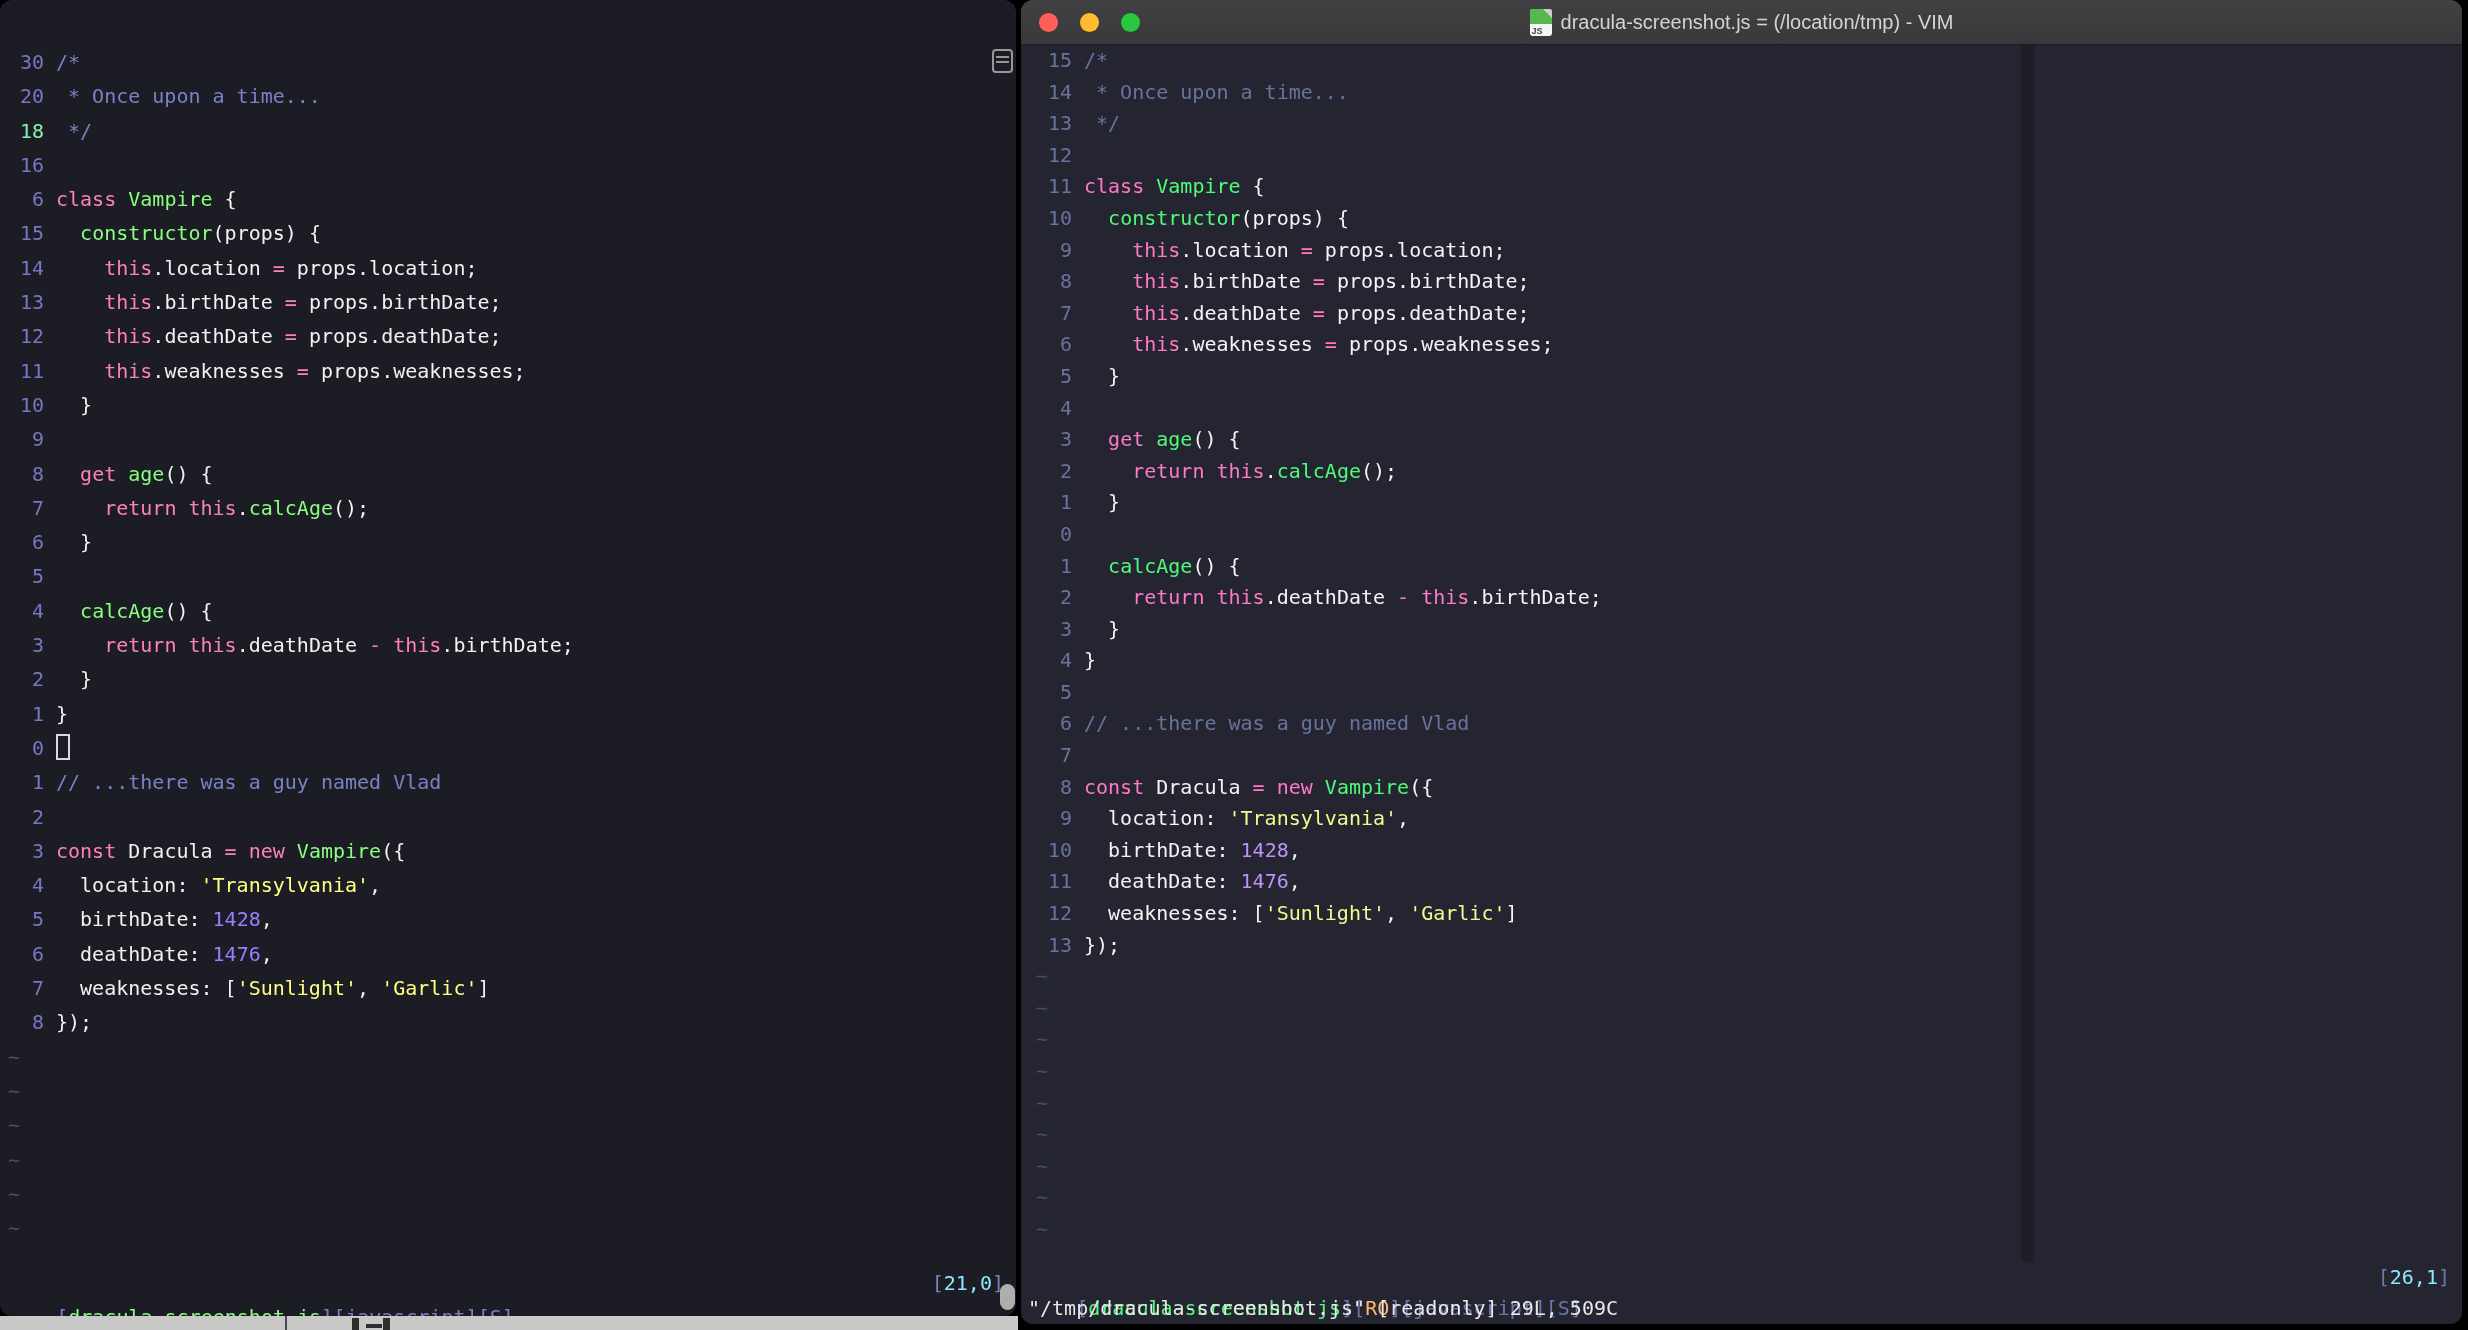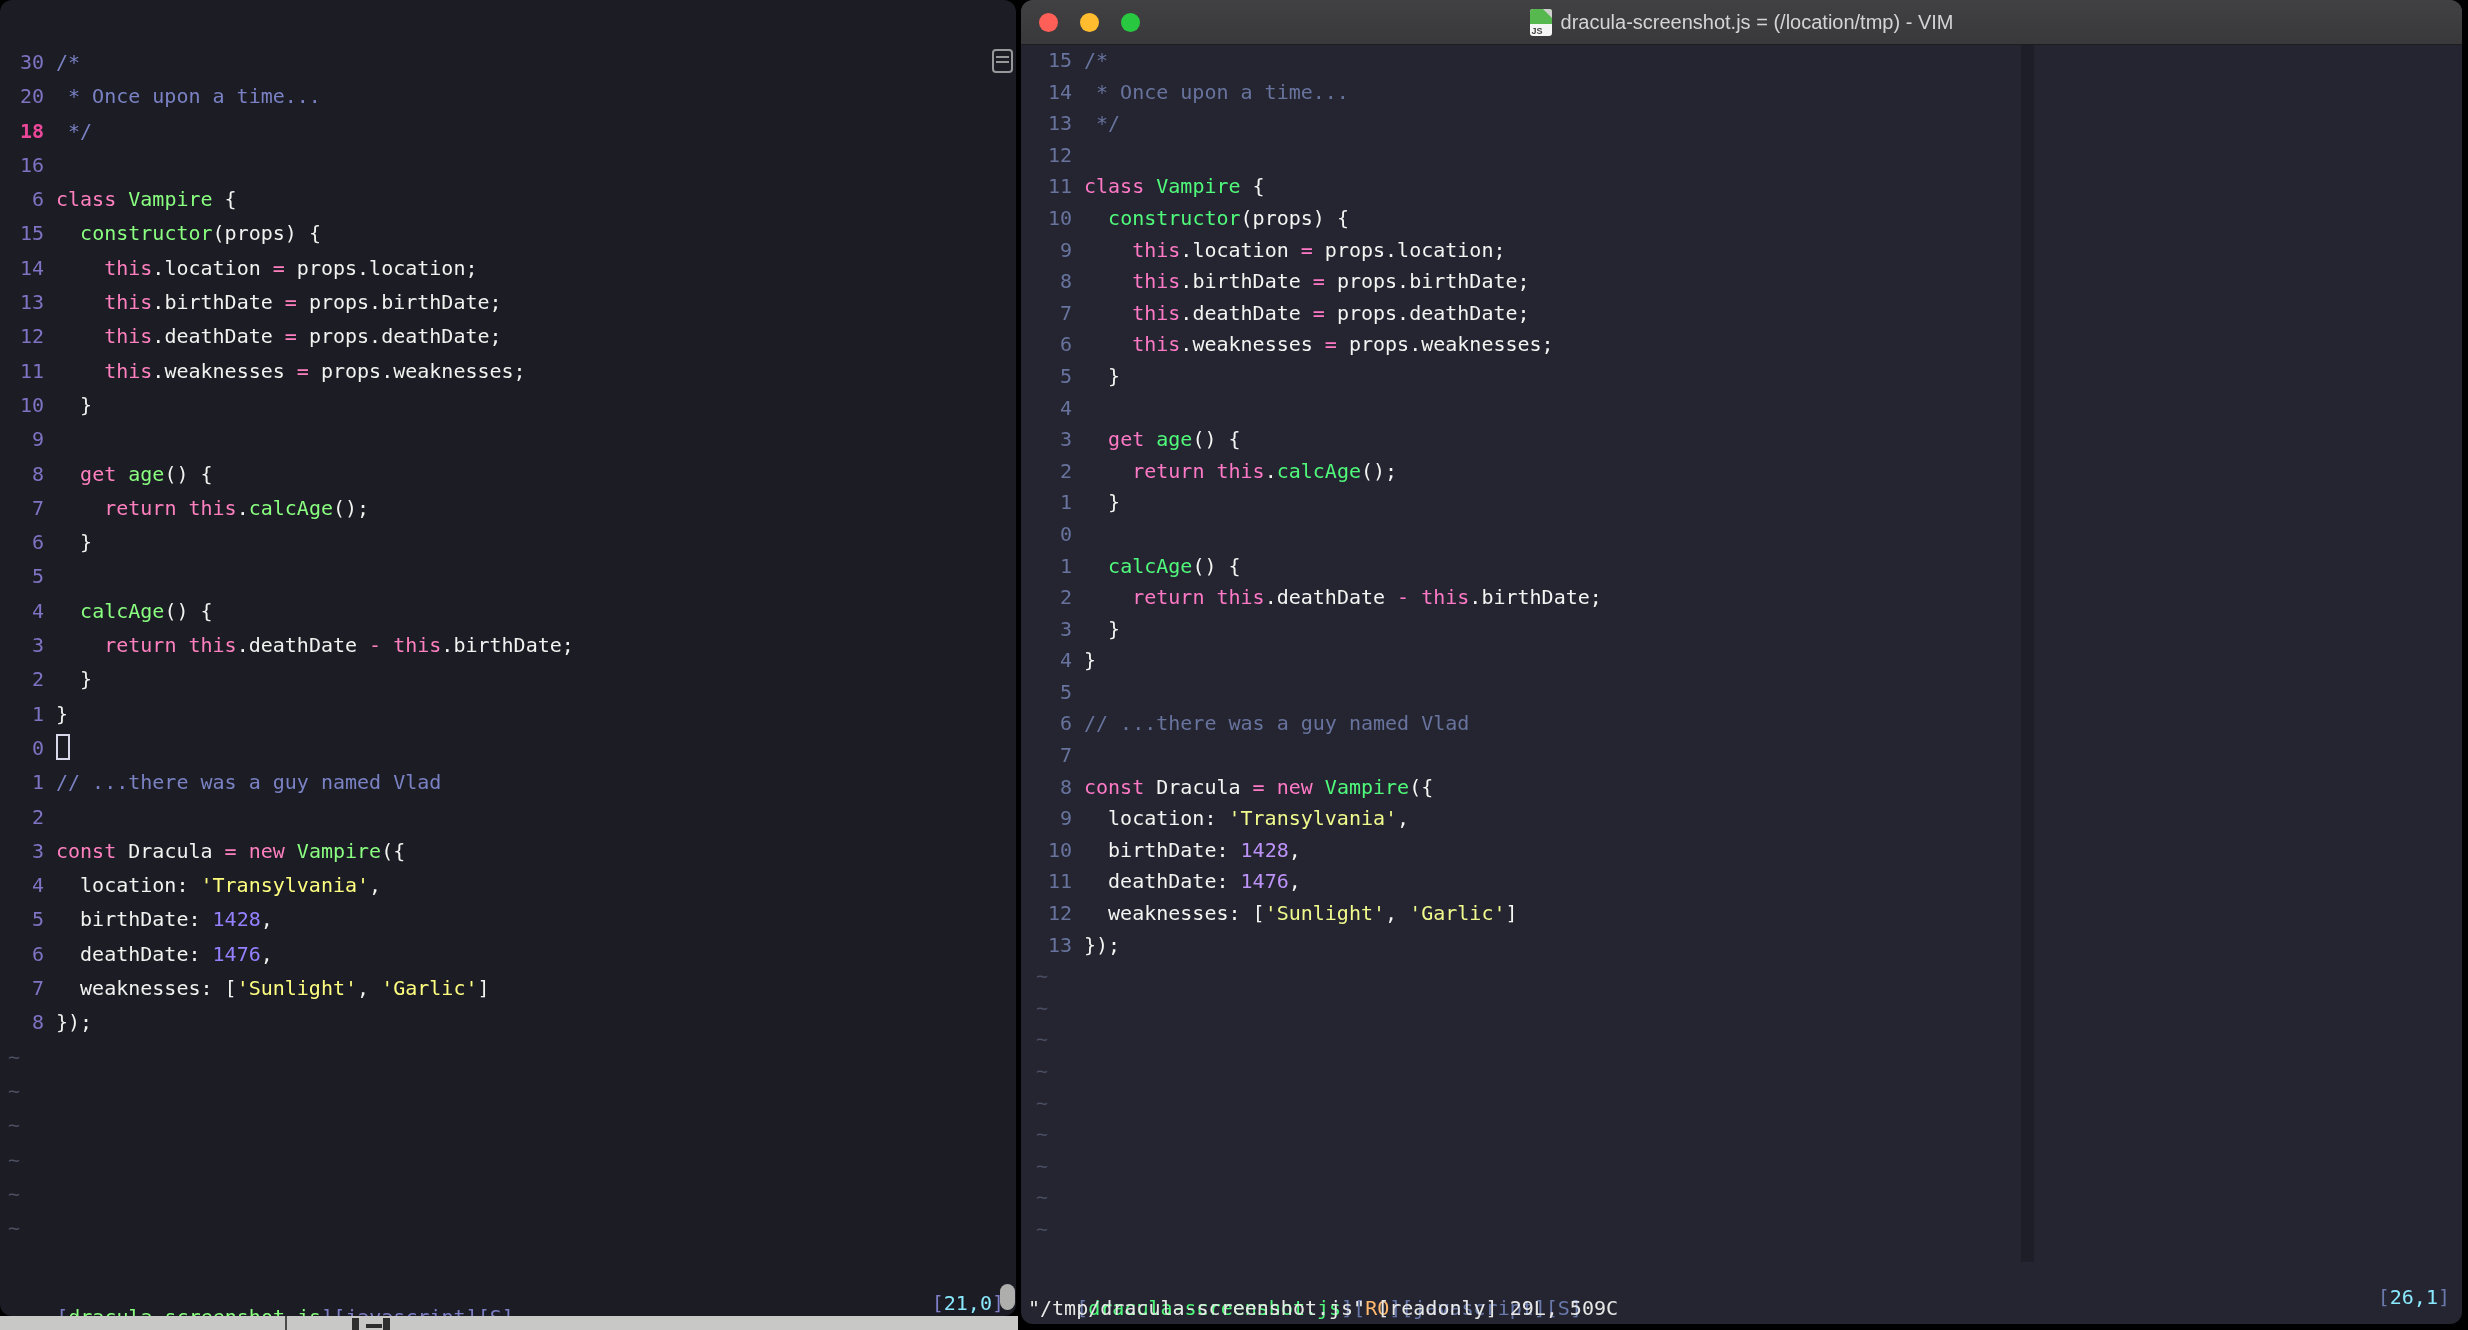--- a/index.html
+++ b/index.html
@@ -31,21 +31,21 @@
   .row{display:flex;align-items:center;}
   .row-l{height:34.3px;line-height:34.3px;}
   .row-r{height:31.6px;line-height:31.6px;}
   .gutter{width:44px;text-align:right;flex:0 0 auto;white-space:pre;}
   .gut-gap{width:12px;flex:0 0 auto;}
   .code{white-space:pre;}
   .tilde-row{padding-left:8px;}
   .statusline{position:absolute;left:0;right:0;white-space:pre;font-size:20px;}
   #left-status{bottom:16px;height:34px;line-height:34px;padding-left:8px;}
   #right-status{bottom:31px;height:31px;line-height:31px;padding-left:7px;}
-  .ruler{position:absolute;top:0;height:100%;margin-top:20px;}
+  .ruler{position:absolute;top:0;height:100%;}
   #left-status .ruler{right:12px;}
   #right-status .ruler{right:12px;}
   #right-cmdline{position:absolute;left:0;right:0;bottom:0;height:31px;line-height:31px;
                  padding-left:7px;font-size:20px;white-space:pre;}
   .colorcolumn{position:absolute;top:44px;height:1218px;left:1000px;width:13px;background:#1d1e28;}
   .cursor-hollow{display:inline-block;width:10px;height:22px;border:2px solid #d8d8ea;
                  vertical-align:middle;margin-top:-4px;}
   .scroll-btn{position:absolute;right:3px;top:49px;width:17px;height:20px;border:2px solid #98989a;
               border-radius:4px;}
   .scroll-btn .bar{position:absolute;left:2px;right:2px;height:2px;background:#98989a;}
@@ -64,21 +64,21 @@
         <span class="gutter" style="color: rgb(125, 116, 196);">30</span>
         <span class="gut-gap"></span>
         <span class="code"><span style="color: rgb(122, 130, 196);">/*</span></span>
       </div>
       <div class="row row-l">
         <span class="gutter" style="color: rgb(125, 116, 196);">20</span>
         <span class="gut-gap"></span>
         <span class="code"><span style="color: rgb(122, 130, 196);"> * Once upon a time...</span></span>
       </div>
       <div class="row row-l">
-        <span class="gutter" style="color: #ec4899; font-weight: bold;">18</span>
+        <span class="gutter" style="color: #86efac;">18</span>
         <span class="gut-gap"></span>
         <span class="code"><span style="color: rgb(122, 130, 196);"> */</span></span>
       </div>
       <div class="row row-l">
         <span class="gutter" style="color: rgb(125, 116, 196);">16</span>
         <span class="gut-gap"></span>
         <span class="code"></span>
       </div>
       <div class="row row-l">
         <span class="gutter" style="color: rgb(125, 116, 196);">6</span>

